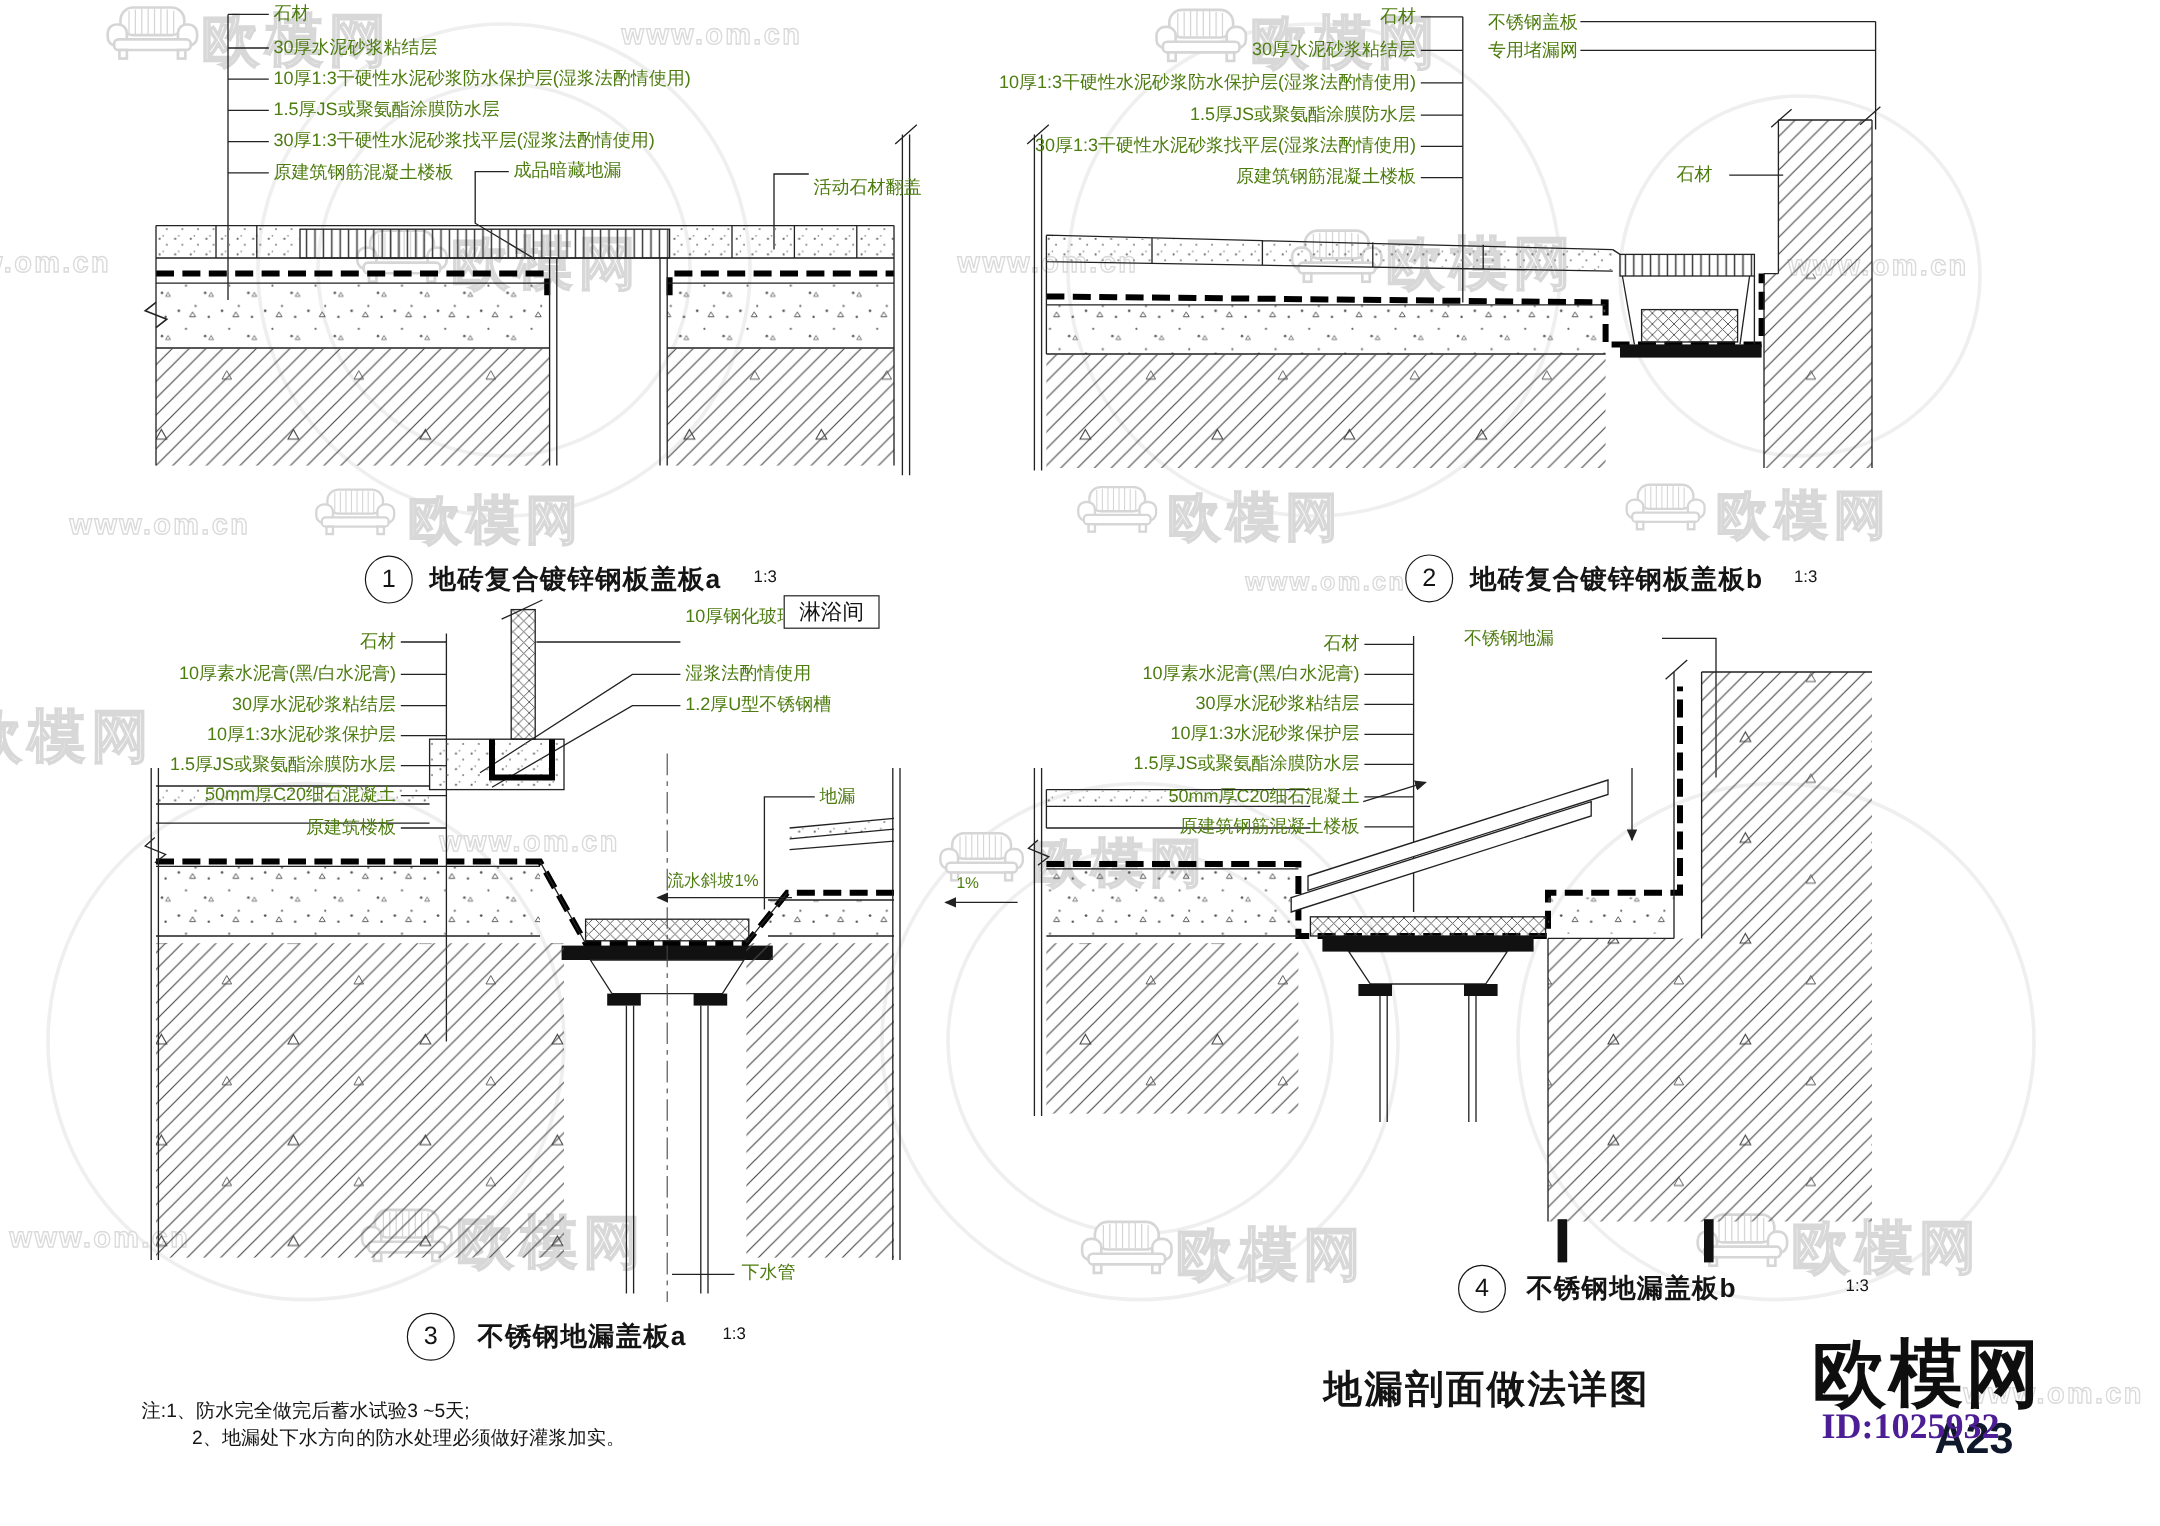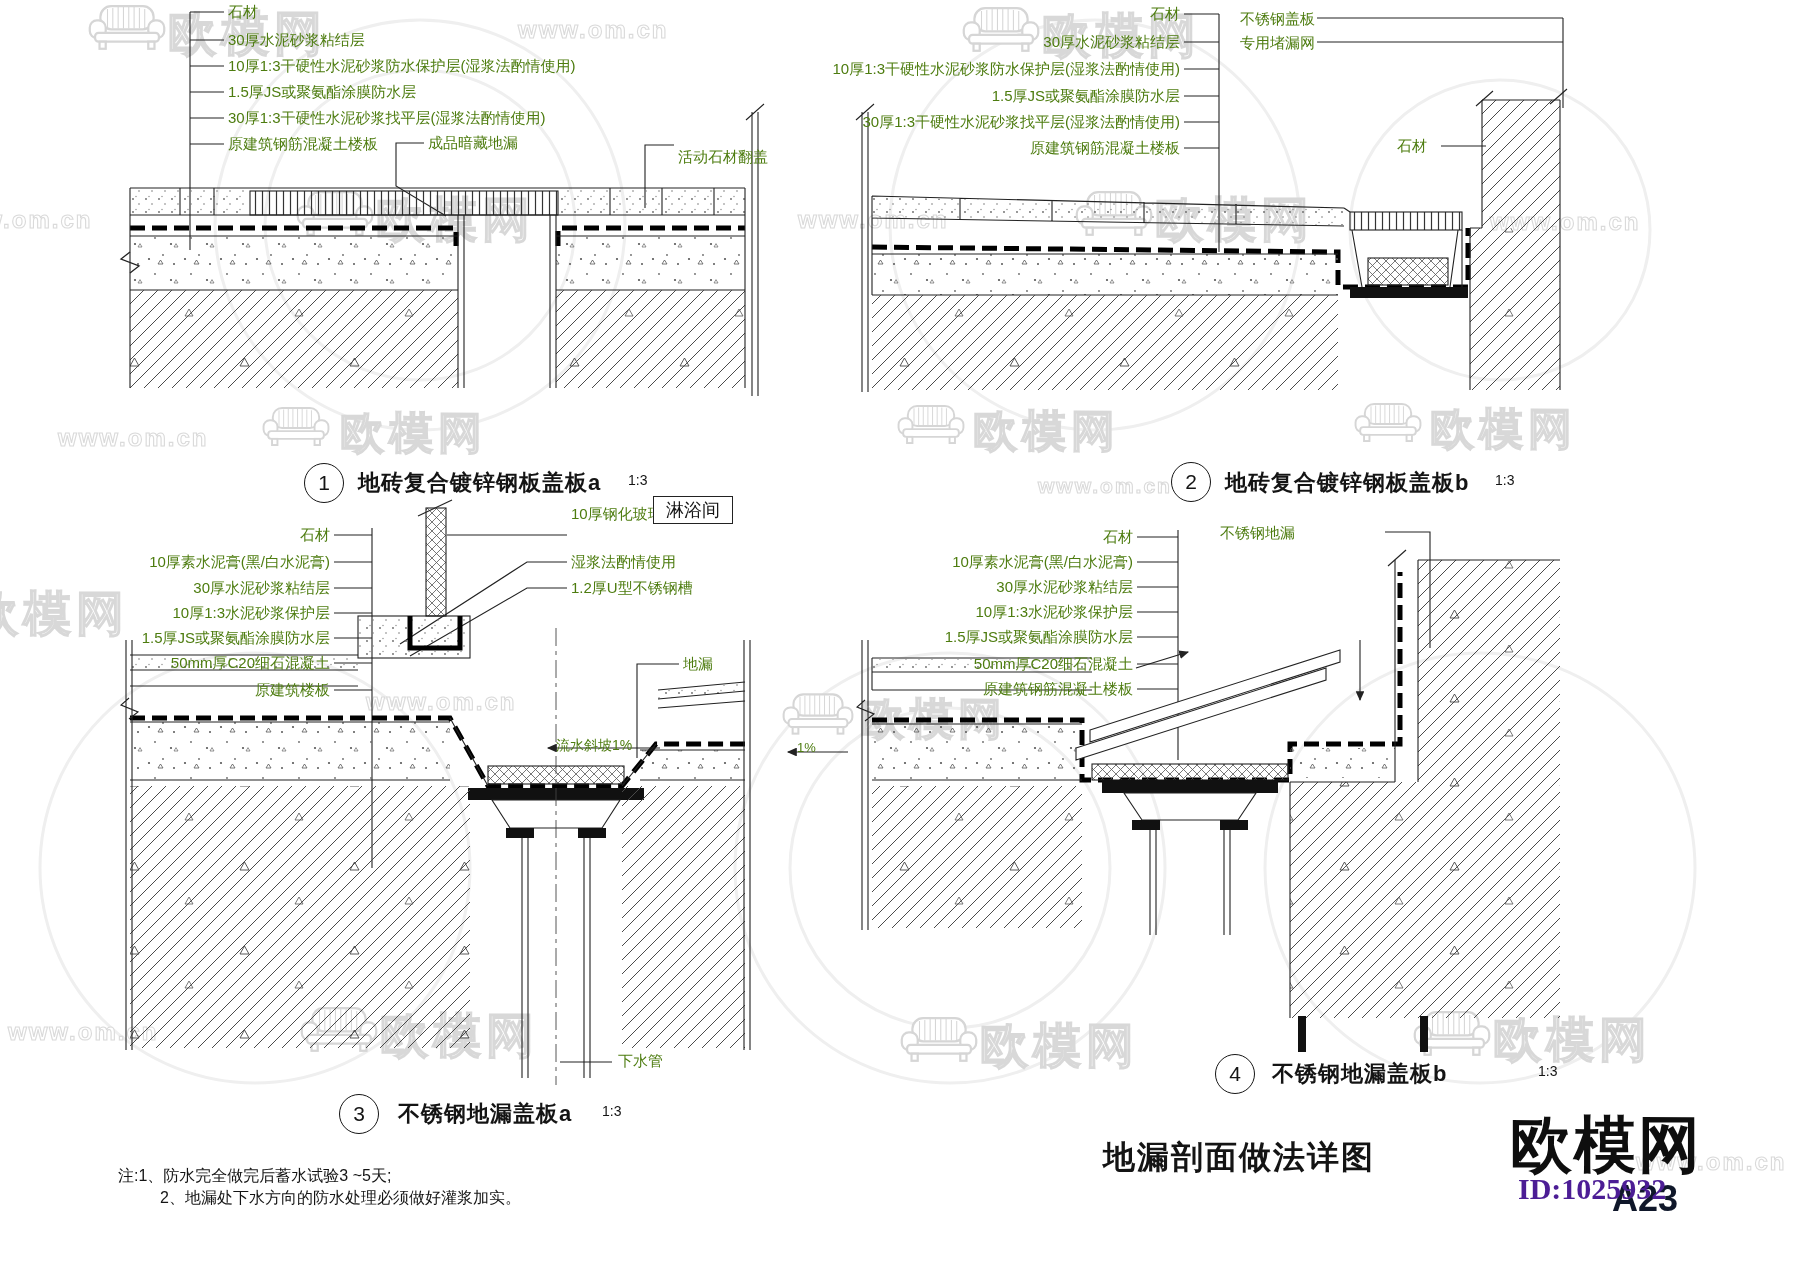--- a/index.html
+++ b/index.html
@@ -2,21 +2,21 @@
 <html><head>
 <meta charset="utf-8">
 <style>
   html,body{margin:0;padding:0;}
   body{
     width:1800px;height:1272px;position:relative;overflow:hidden;background:#ffffff;
     font-family:"Liberation Sans","DejaVu Sans",sans-serif;color:#141414;
   }
   .lab{position:absolute;font-size:15px;line-height:18px;white-space:nowrap;z-index:3;color:#4d7c0f;}
   .lab.r{text-align:right;}
-  .lab.sm{font-size:13px;margin-top:12px;}
+  .lab.sm{font-size:13px;}
   .room-tag{position:absolute;border:1.6px solid #222;background:#fff;padding:1px 12px;
     font-size:18px;line-height:24px;z-index:3;}
   .tcirc{position:absolute;width:38px;height:38px;border:1.7px solid #161616;border-radius:50%;
     text-align:center;line-height:38px;font-size:21px;z-index:3;}
   .ttitle{position:absolute;font-size:22px;letter-spacing:1px;font-weight:700;z-index:3;white-space:nowrap;}
   .tscale{position:absolute;font-size:14px;z-index:3;}
   .note{position:absolute;font-size:16px;z-index:3;white-space:nowrap;}
   .sheet-title{position:absolute;font-size:32px;font-weight:600;letter-spacing:2px;z-index:4;white-space:nowrap;}
   .brand-black{position:absolute;font-size:62px;font-weight:800;letter-spacing:2px;color:#0e0e0e;z-index:5;white-space:nowrap;}
   .id-black{position:absolute;font-size:30px;font-weight:700;color:#4c1d95;z-index:5;white-space:nowrap;font-family:Liberation Serif, serif;}

